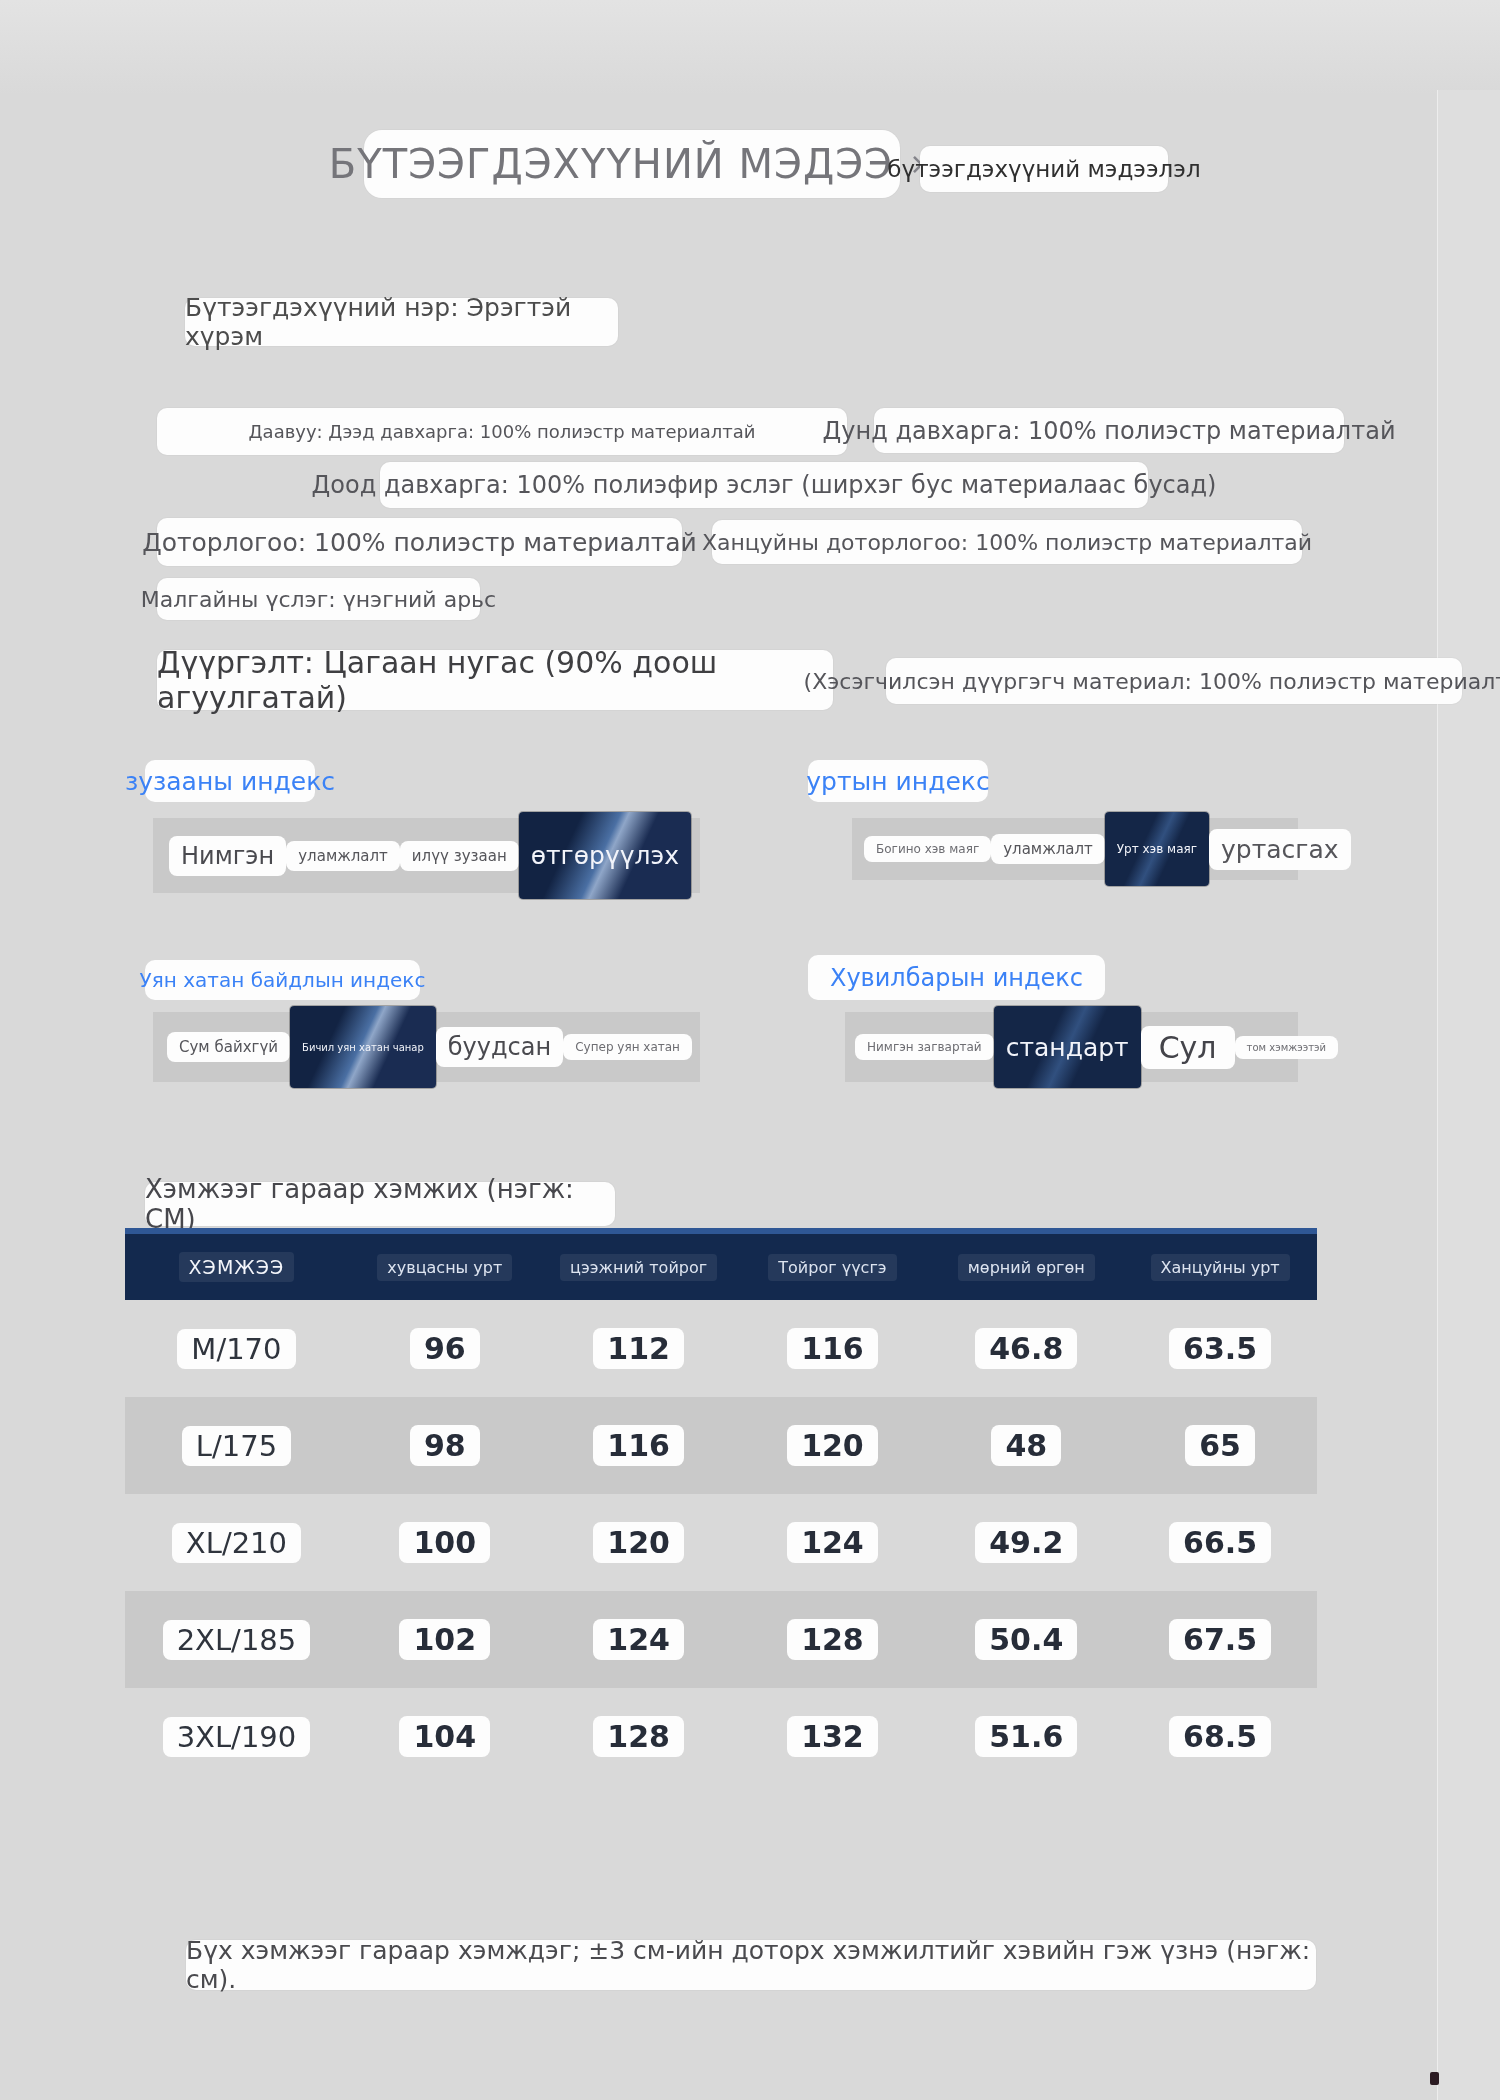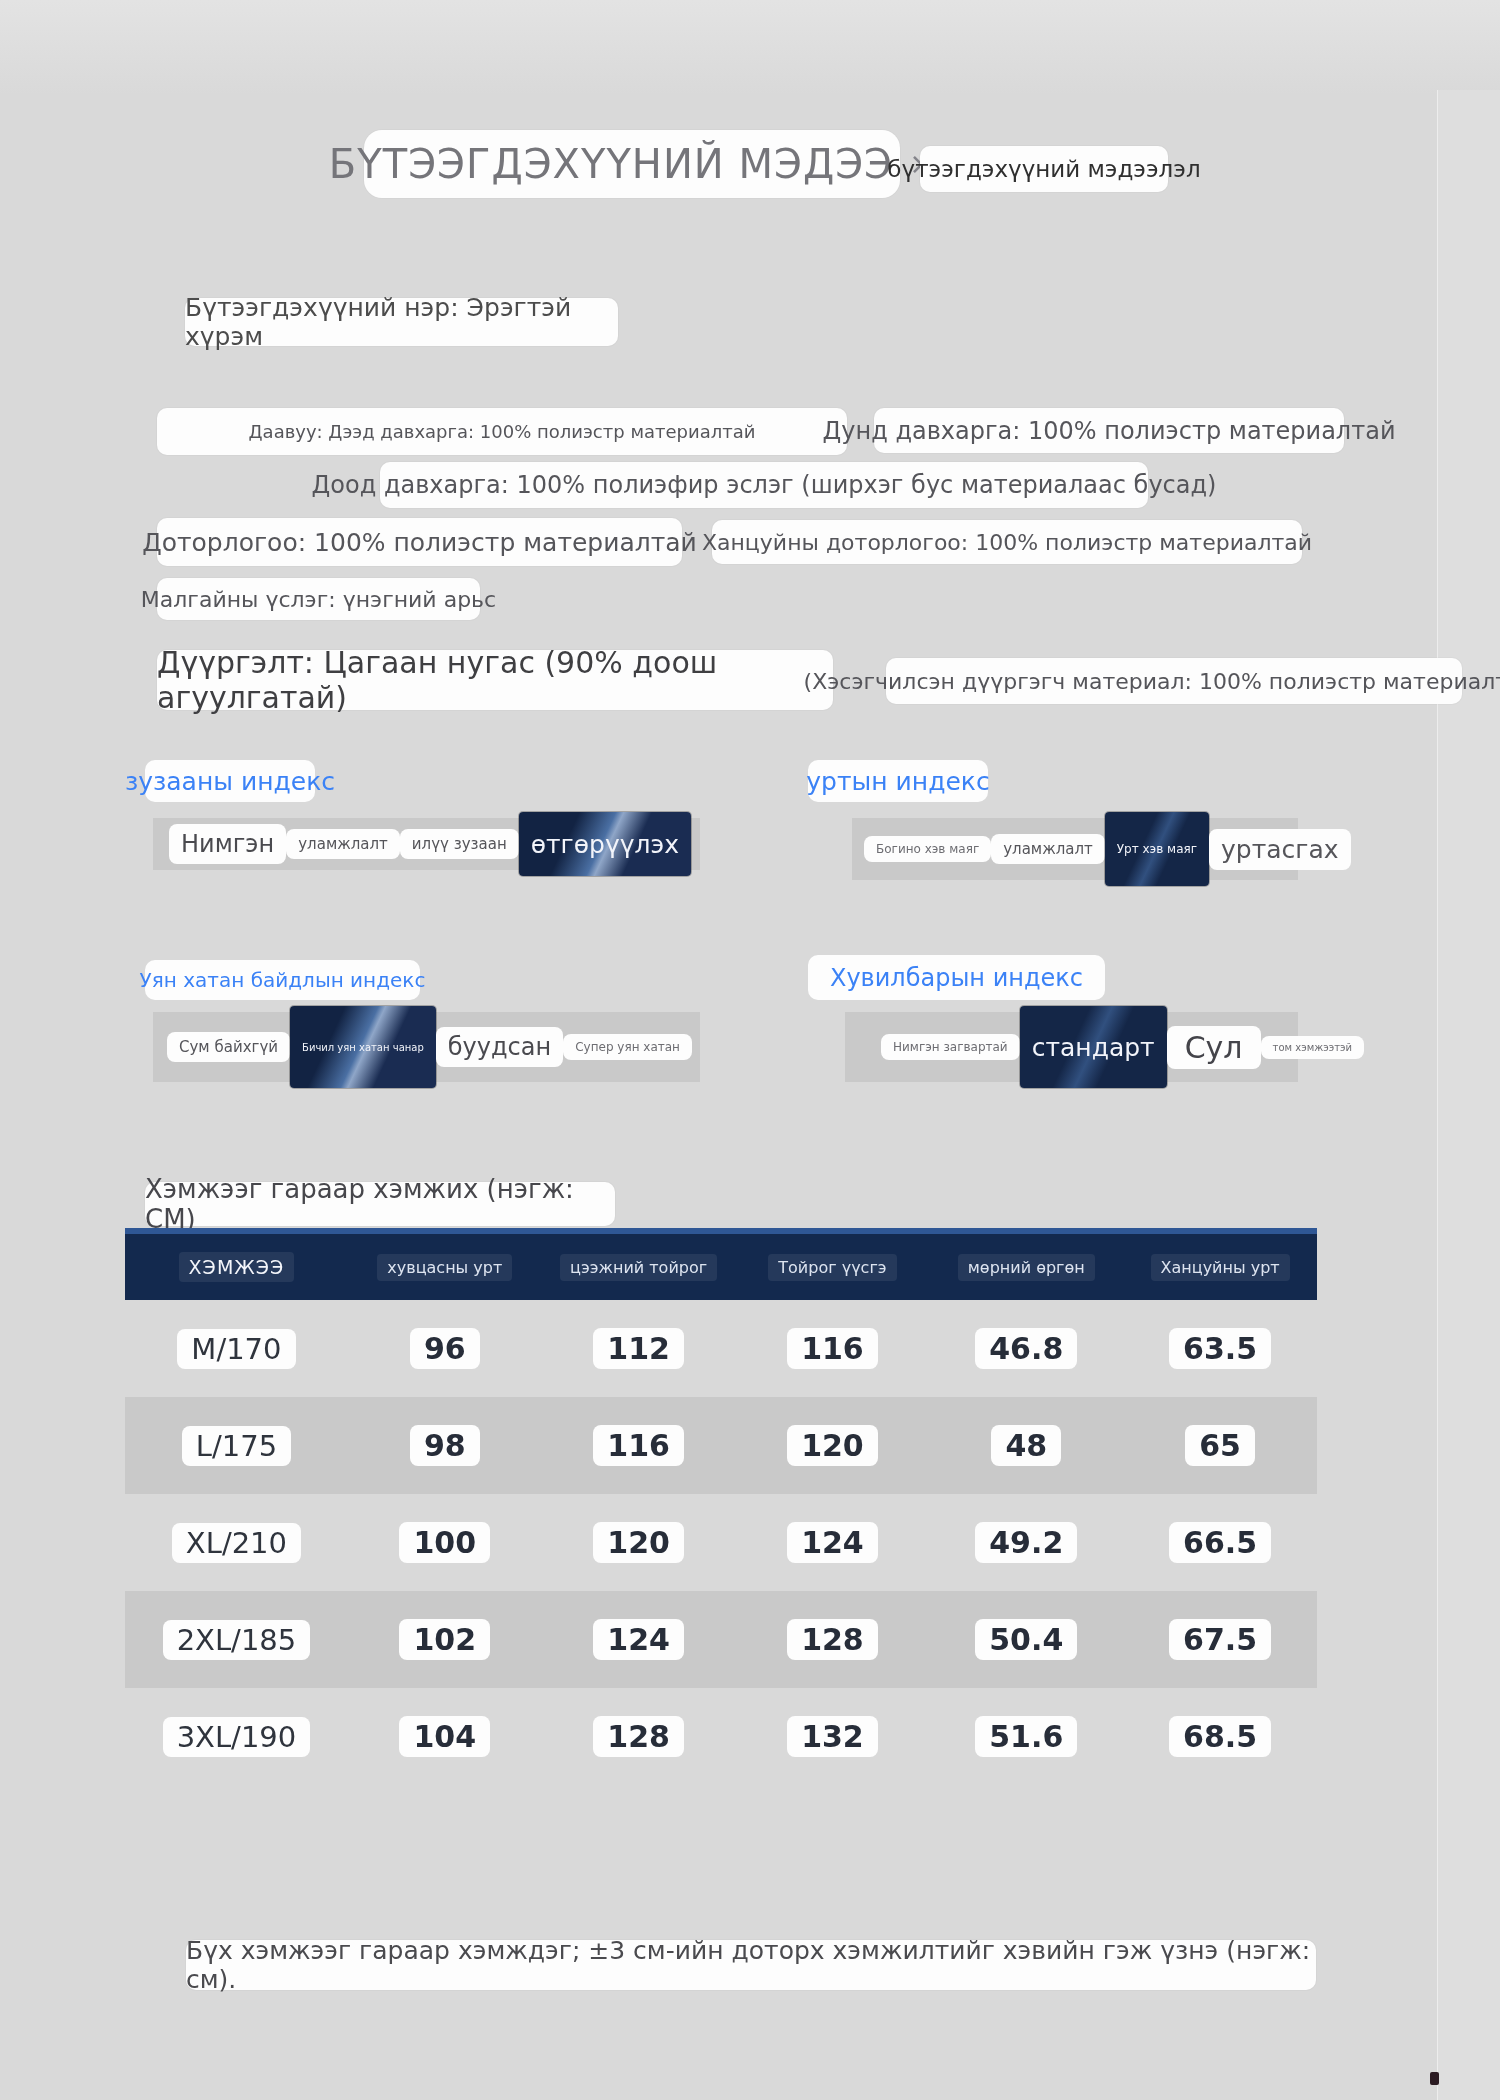--- a/index.html
+++ b/index.html
@@ -31,24 +31,24 @@
   .matE2{left:886px; top:658px; width:576px; height:46px; font-size:22px;}
   
   .sec-label{background:#fdfdfd; border-radius:10px; display:inline-flex; align-items:center;
     justify-content:center; color:#3b82f6; position:absolute; white-space:nowrap;}
   .lbl1{left:145px; top:760px; width:170px; height:42px; font-size:25px;}
   .lbl2{left:808px; top:760px; width:180px; height:42px; font-size:25px;}
   .lbl3{left:145px; top:960px; width:275px; height:40px; font-size:20px;}
   .lbl4{left:808px; top:955px; width:297px; height:45px; font-size:24px;}
   .strip{position:absolute; background:#c9c9c9; display:flex; align-items:center;
     justify-content:space-between;}
-  .strip1{left:153px; top:818px; width:547px; height:52px; padding:0 16px;text-align:center;}
+  .strip1{left:153px; top:818px; width:547px; height:75px; padding:0 16px;text-align:center;}
   .strip2{left:852px; top:818px; width:446px; height:62px; padding:0 12px;}
   .strip3{left:153px; top:1012px; width:547px; height:70px; padding:0 14px;}
-  .strip4{left:845px; top:1012px; width:453px; height:70px; padding:0 36px;}
+  .strip4{left:845px; top:1012px; width:453px; height:70px; padding:0 10px;}
   .strip{box-sizing:border-box;}
   .opt{background:#fdfdfd; border-radius:8px; color:#55555a; padding:6px 12px; white-space:nowrap;
     display:inline-flex; align-items:center; justify-content:center;}
   .opt.xxs{font-size:10px; color:#6d6d72;}
   .opt.xs{font-size:12px; color:#6d6d72;}
   .opt.sm{font-size:15px;}
   .opt.md{font-size:25px;}
   .opt.lg{font-size:24px; color:#4a4a4f;}
   .opt.xl{font-size:30px; color:#44444a; padding:4px 18px;}
   .opt.selected{color:#f2f4fa; border-radius:4px; align-self:stretch; margin:-6px 0;

